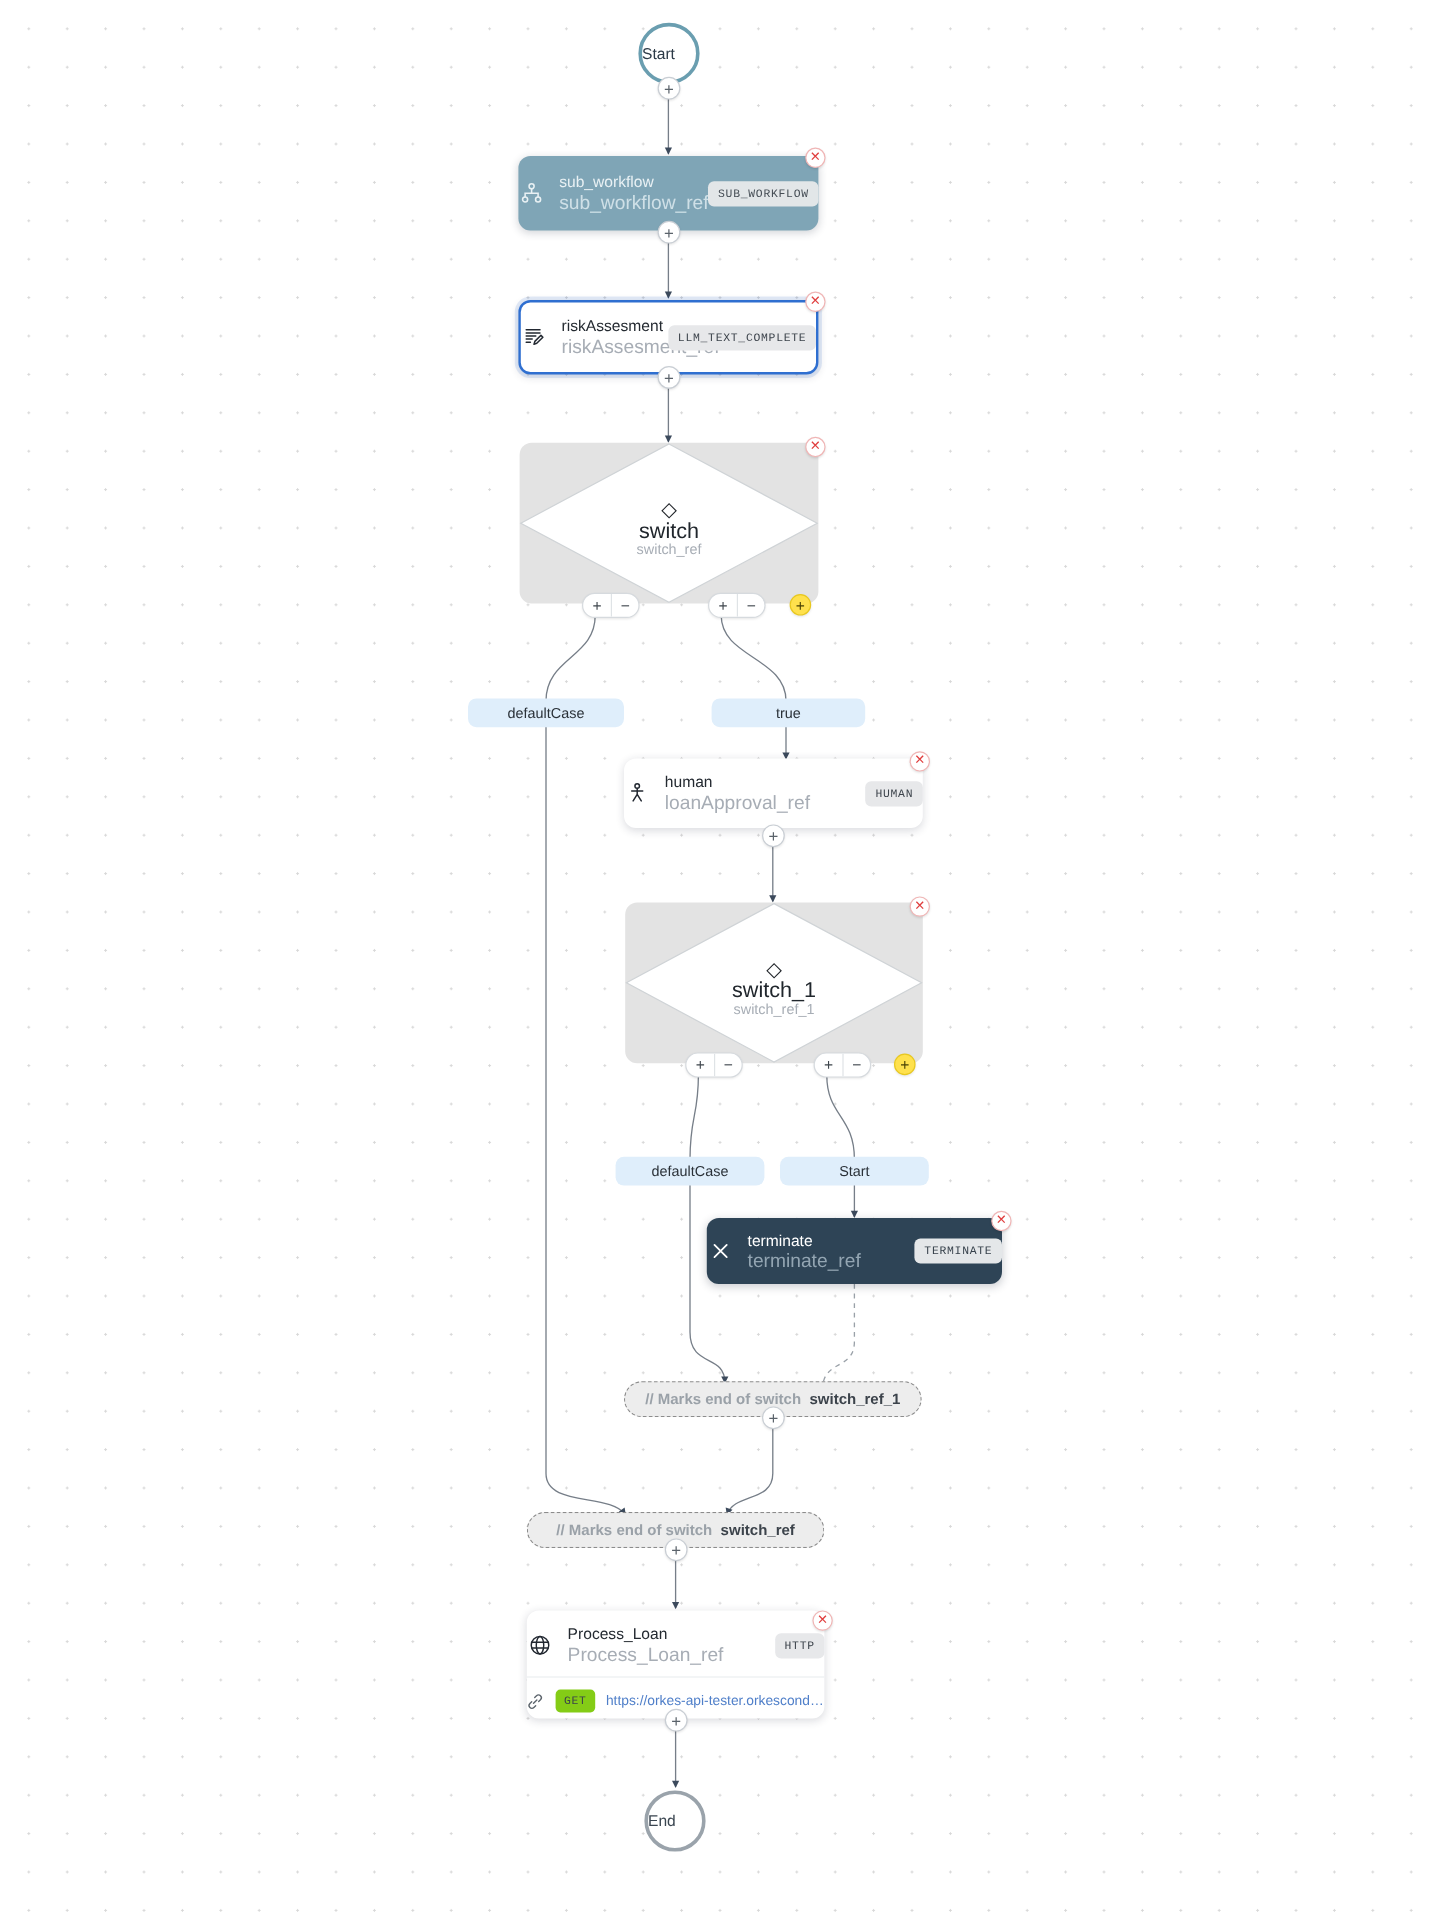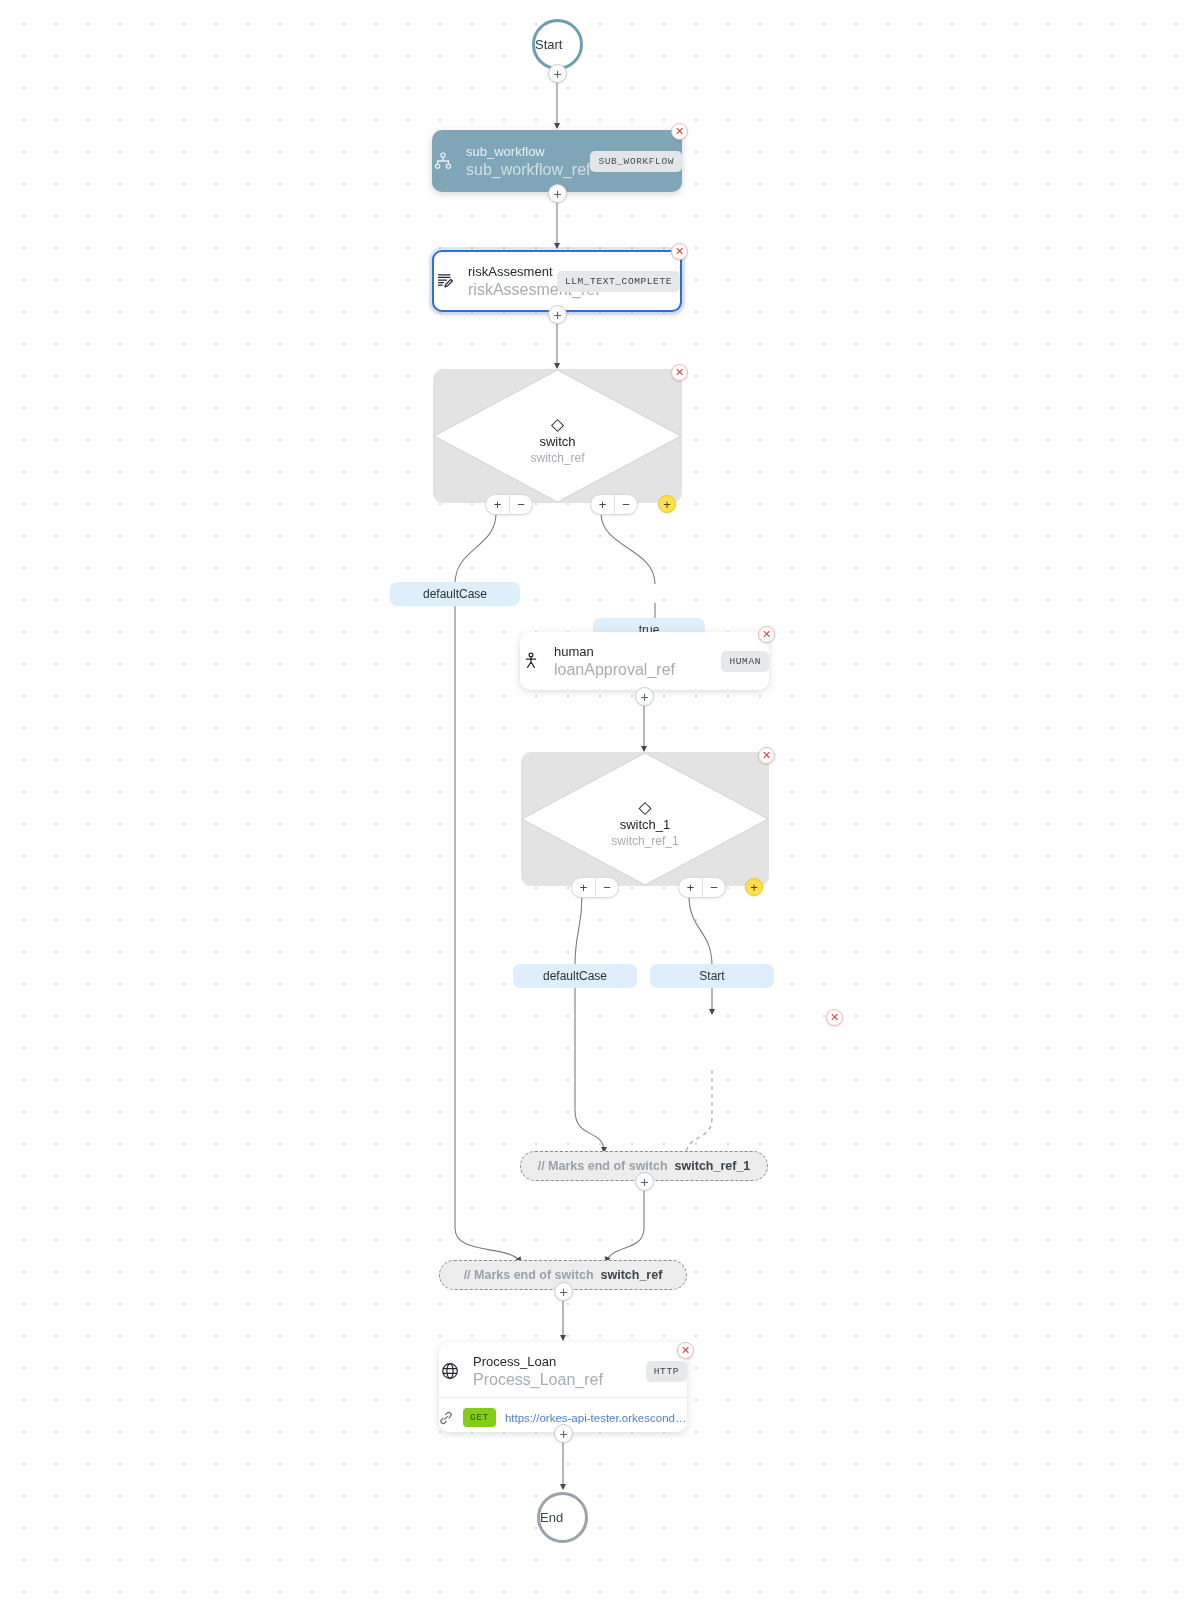--- a/index.html
+++ b/index.html
@@ -133,21 +133,21 @@
     background: #e3e3e3;
     border-radius: 10px;
   }
   .switch-label {
     position: absolute;
     width: 100%;
     display: flex; flex-direction: column; align-items: center;
     pointer-events: none;
   }
   .switch-glyph { font-size: 17px; color: #1b1f24; line-height: 19px; }
-  .switch-name  { font-size: 13px; color: #20262c; line-height: 16px; }
+  .switch-name  { font-size: 18px; color: #20262c; line-height: 16px; }
   .switch-ref   { font-size: 12px; color: #a7adb5; line-height: 16px; }
 
   
   .pm-pill {
     position: absolute;
     height: 21px;
     display: flex; align-items: stretch;
     background: #ffffff;
     border-radius: 11px;
     border: 1px solid #d6dade;
@@ -310,21 +310,21 @@
     <span>+</span>
     <span>−</span>
   </div>
   <div class="plus-btn yellow" style="left:658px; top:495px;">
     <span>+</span>
   </div>
 
   <div class="case-pill" style="left:390px; top:582px; width:130px;">
     <span>defaultCase</span>
   </div>
-  <div class="case-pill" style="left:593px; top:582px; width:112px;margin-top:36px;">
+  <div class="case-pill" style="left:593px; top:582px; width:128px;">
     <span>true</span>
   </div>
 
   <div class="node card" style="left:520px; top:632px; width:249px; height:58px;">
     <div class="card-row">
       <span class="card-icon">
         <svg class="icon-svg" width="18" height="18" viewBox="0 0 18 18" fill="none" stroke="#222831" stroke-width="1.25" stroke-linecap="round" stroke-linejoin="round">
           <circle cx="9" cy="3" r="1.9"></circle>
           <path d="M9 5 L9 10 M4.4 7.2 L13.6 7.2 M9 10 L5.6 15.4 M9 10 L12.4 15.4"></path>
         </svg>
@@ -368,20 +368,34 @@
     <span>+</span>
   </div>
 
   <div class="case-pill" style="left:513px; top:964px; width:124px;">
     <span>defaultCase</span>
   </div>
   <div class="case-pill" style="left:650px; top:964px; width:124px;">
     <span>Start</span>
   </div>
 
+  <div class="node card terminate" style="left:589px; top:1015px; width:246px; height:55px;">
+    <div class="card-row">
+      <span class="card-icon">
+        <svg class="icon-svg" width="17" height="17" viewBox="0 0 17 17" fill="none" stroke="#ffffff" stroke-width="1.5" stroke-linecap="round">
+          <path d="M3.4 3.4 L13.6 13.6 M13.6 3.4 L3.4 13.6"></path>
+        </svg>
+      </span>
+      <span class="card-text">
+        <span class="card-title">terminate</span>
+        <span class="card-ref">terminate_ref</span>
+      </span>
+      <span class="type-badge">TERMINATE</span>
+    </div>
+  </div>
   <div class="del-btn" style="left:826px; top:1009px;">
     <span>✕</span>
   </div>
 
   <div class="marker" style="left:520px; top:1151px; width:248px;">
     <span class="m-cmt">// Marks end of switch</span>
     <span class="m-ref">switch_ref_1</span>
   </div>
   <div class="plus-btn" style="left:635px; top:1172px;">
     <span>+</span>

